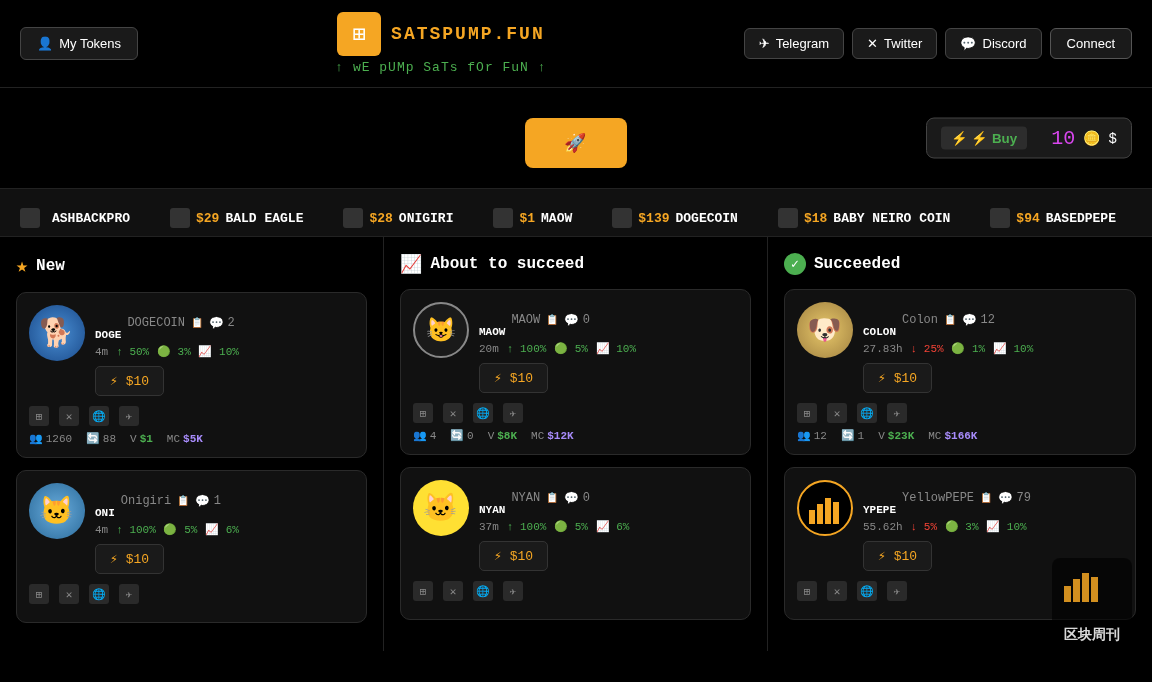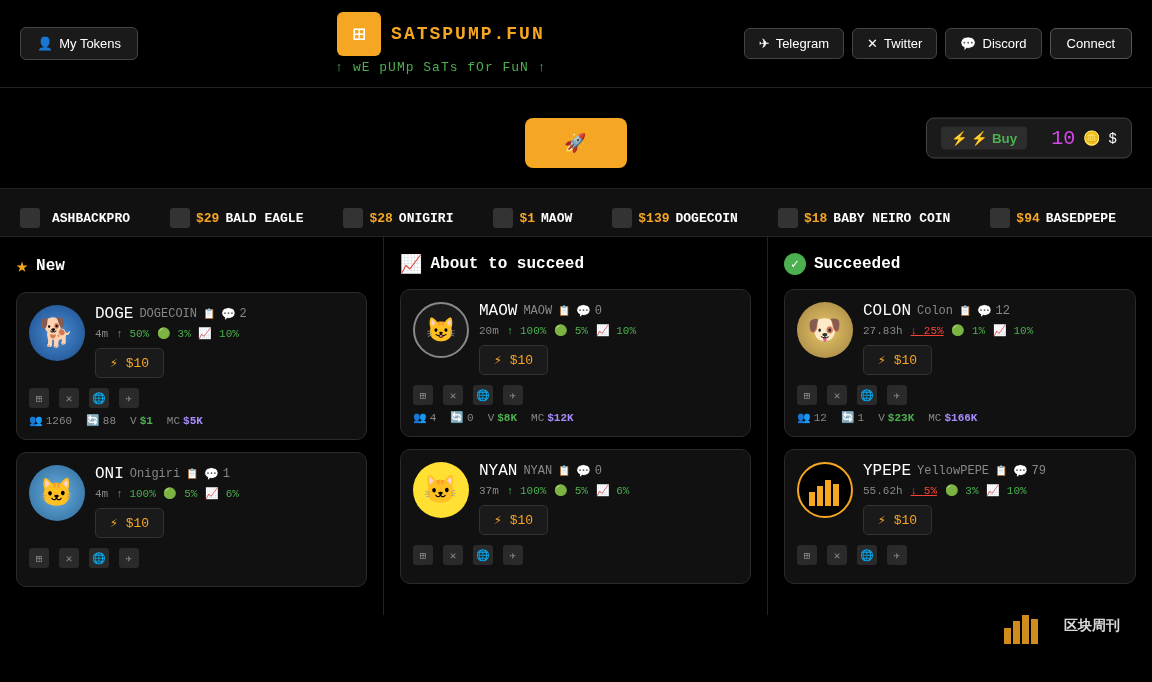--- a/index.html
+++ b/index.html
@@ -248,35 +248,35 @@
     .avatar-oni { background: radial-gradient(circle, #6aaddd, #2a6a9a); }
     .avatar-maow { background: radial-gradient(circle, #2a2a2a, #1a1a1a); border: 2px solid #888; }
     .avatar-nyan { background: #ffe033; }
     .card-info { flex: 1; }
     .card-name-row {
       display: flex;
       align-items: center;
       gap: 6px;
       margin-bottom: 4px;
     }
-    .token-name { font-weight: normal; font-size: 16px; }
+    .token-name { font-weight: bold; font-size: 11px; margin-top: 24px; }
     .token-full-name { color: #888; font-size: 12px; }
     .token-copy-icon { color: #888; font-size: 10px; cursor: pointer; }
     .chat-count { display: flex; align-items: center; gap: 3px; color: #888; font-size: 12px; }
     .card-stats {
       display: flex;
       align-items: center;
       gap: 8px;
       font-size: 11px;
       margin-bottom: 8px;
     }
     .stat-time { color: #888; }
     .stat-up { color: #4caf50; }
     .stat-green { color: #4caf50; }
-    .stat-red { color: #f44336; text-decoration: underline; }
+    .stat-red { color: #f44336; }
     .buy-10-btn {
       background: #1a1a1a;
       border: 1px solid #333;
       color: #f5a623;
       padding: 6px 14px;
       border-radius: 5px;
       cursor: pointer;
       font-size: 13px;
       font-family: 'Courier New', monospace;
       display: flex;
@@ -630,21 +630,21 @@
         <div class="social-icon">⊞</div>
         <div class="social-icon">✕</div>
         <div class="social-icon">🌐</div>
         <div class="social-icon">✈</div>
       </div>
     </div>
   </div>
 </div>
 
 <div class="watermark">
-  <div style="background: rgba(0,0,0,0.7); border-radius: 8px; padding: 8px 12px; display: flex; align-items: center; gap: 24px;">
+  <div style="background: rgba(0,0,0,0.7); border-radius: 8px; padding: 8px 12px; display: flex; gap: 24px; flex-direction: column;">
     <svg width="36" height="36" viewBox="0 0 36 36">
       <rect x="0" y="20" width="7" height="16" fill="#f5a623"></rect>
       <rect x="9" y="13" width="7" height="23" fill="#f5a623"></rect>
       <rect x="18" y="7" width="7" height="29" fill="#f5a623"></rect>
       <rect x="27" y="11" width="7" height="25" fill="#f5a623"></rect>
     </svg>
     <span style="color:#fff; font-size: 14px; font-weight: bold;">区块周刊</span>
   </div>
 </div>
 

